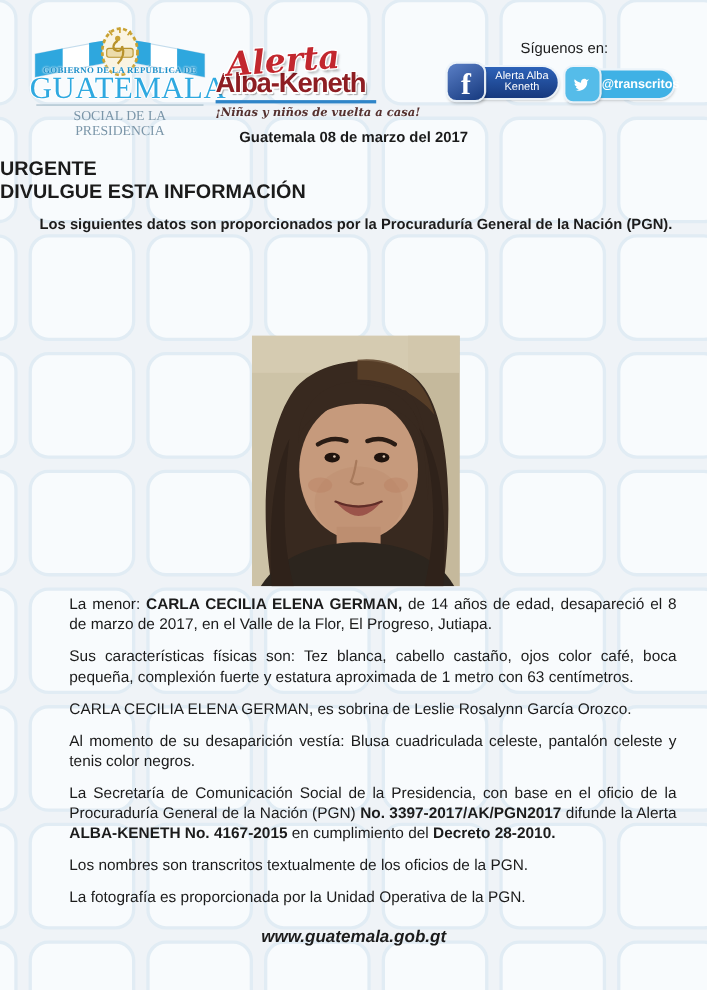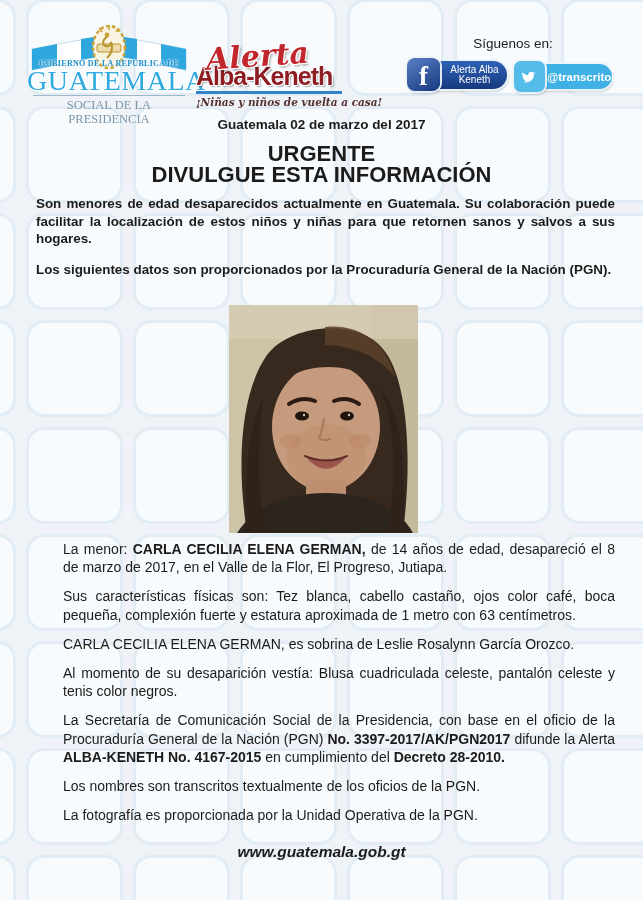--- a/index.html
+++ b/index.html
@@ -48,22 +48,22 @@
   .fb-label{margin-left:32px;flex:1;color:#fff;font-weight:normal;font-size:10px;line-height:10px;text-align:center;}
   .tw{width:95px;height:25px;border-radius:13px;background:#3fb1e5;margin-left:10px;margin-top:3px;
       box-shadow:0 0 0 2px rgba(236,243,250,.95),1px 2px 3px rgba(0,0,0,.3);}
   .tw-icon{position:absolute;left:-3px;top:-3px;width:31px;height:31px;border-radius:7px;background:#55bce9;
            box-shadow:0 0 0 2px rgba(236,243,250,.95),1px 2px 3px rgba(0,0,0,.3);
            display:flex;align-items:center;justify-content:center;}
   .tw-label{margin-left:30px;flex:1;color:#fff;font-weight:bold;font-size:11.5px;text-align:center;}
 
   
   .date{position:absolute;top:117px;left:0;right:0;text-align:center;font-weight:bold;font-size:13.5px;z-index:3;}
-  .headline{position:absolute;top:143px;left:0;right:0;text-align:center;font-weight:bold;
-            font-size:22px;line-height:21px;z-index:3;}
+  .headline{position:absolute;top:143px;left:0;right:0;font-weight:bold;
+            font-size:18px;line-height:21px;z-index:3;}
   .intro{position:absolute;top:195px;left:36px;right:28px;z-index:3;}
   .intro p{font-weight:bold;font-size:13.4px;line-height:17.6px;text-align:justify;margin:0 0 13px 0;}
   .photo{position:absolute;left:229px;top:305px;width:189px;height:228px;z-index:3;}
   .details{position:absolute;top:540px;left:63px;right:28px;z-index:3;}
   .details p{font-size:14px;line-height:18.2px;text-align:justify;margin:0 0 11px 0;}
   .details b{font-weight:bold;}
   .site{position:absolute;top:843px;left:0;right:0;text-align:center;font-weight:bold;
         font-style:italic;font-size:15.5px;z-index:3;}
 </style>
 </head>
@@ -180,28 +180,27 @@
         <span class="tw-icon">
           <svg width="17" height="15" viewBox="0 0 14 12">
             <path d="M1.5 10.6c4.6 1.2 8-1.2 8.9-4.4.25-.9.2-1.7.1-2.2l1.5-1.6-1.8.45C9.8 2.3 9.1 2 8.4 2 7 2 5.9 3.1 5.9 4.5l.02.5C4.1 4.7 2.4 3.8 1.2 2.4.6 3.6 1 5 2.1 5.8l-1-.3c0 1.2.8 2.2 1.9 2.5l-1 .1c.4 1 1.3 1.6 2.4 1.7-1 .7-2.1 1-2.9.8z" fill="#fff"></path>
           </svg>
         </span>
         <span class="tw-label">@transcritos</span>
       </div>
     </div>
   </div>
 
-  <div class="date">Guatemala 02 de marzo del 2017</div>
+  <div class="date">Guatemala 08 de marzo del 2017</div>
   <div class="headline">
     <div>URGENTE</div>
     <div>DIVULGUE ESTA INFORMACIÓN</div>
   </div>
 
   <section class="intro">
-    <p>Son menores de edad desaparecidos actualmente en Guatemala. Su colaboración puede facilitar la localización de estos niños y niñas para que retornen sanos y salvos a sus hogares.</p>
     <p>Los siguientes datos son proporcionados por la Procuraduría General de la Nación (PGN).</p>
   </section>
 
   <div class="photo">
     <svg width="189" height="228" viewBox="0 0 189 228">
       <rect width="189" height="228" fill="#cdc3a7"></rect>
       <rect x="142" width="47" height="228" fill="#bfb394" opacity="0.6"></rect>
       <rect width="189" height="34" fill="#dad1b8" opacity="0.6"></rect>
       <path d="M18 228 C6 150 14 84 38 50 C62 18 130 13 154 44 C178 72 184 150 174 228 Z" fill="#38291f"></path>
       <path d="M96 22 C132 18 158 40 166 72 C150 52 122 40 96 40 Z" fill="#5c4129" opacity="0.85"></path>

